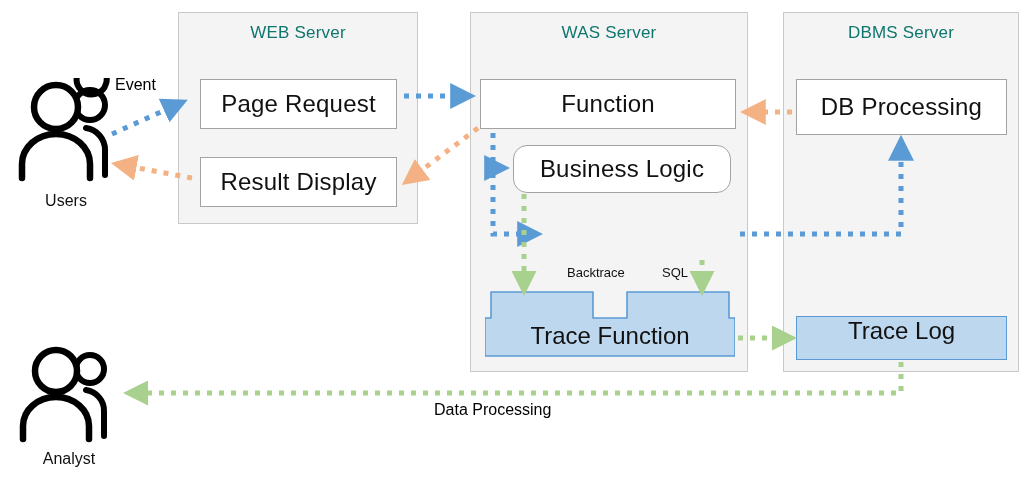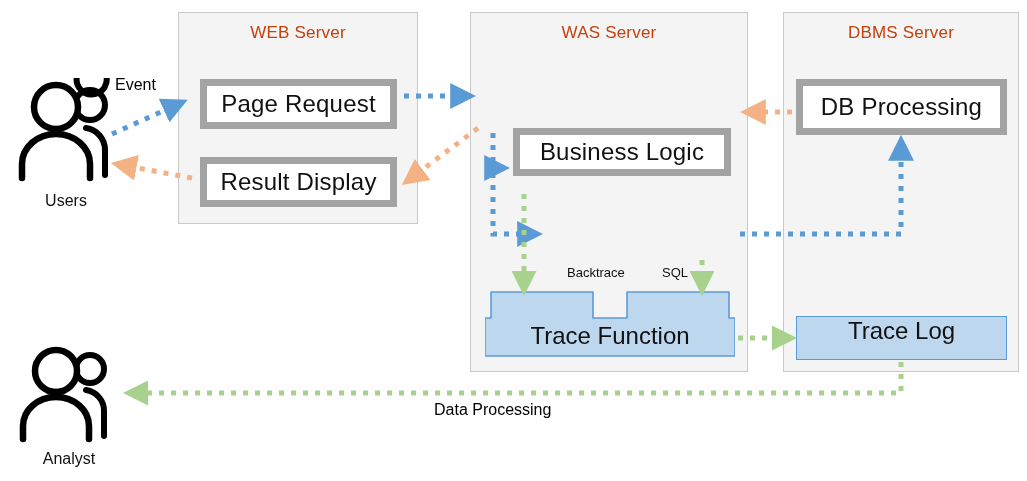--- a/index.html
+++ b/index.html
@@ -21,28 +21,28 @@
     background:#f4f4f4;
     border:1px solid #c9c9c9;
     box-sizing:border-box;
   }
   .server-title{
     position:absolute;
     left:0;right:0;
     top:10px;
     text-align:center;
     font-size:17px;
-    color:#c2410c;
+    color:#0f766e;
     letter-spacing:.2px;
   }
   
   .node{
     position:absolute;
     background:#ffffff;
-    border:7px solid #a3a3a3;
+    border:1px solid #a3a3a3;
     box-sizing:border-box;
     display:flex;
     align-items:center;
     justify-content:center;
     font-size:24px;
     color:#111111;
     letter-spacing:.2px;
   }
   
   .node-blue{
@@ -120,22 +120,25 @@
   </div>
 
   <div class="node" style="left:200px;top:79px;width:197px;height:50px;">
     <span>Page Request</span>
   </div>
 
   <div class="node" style="left:200px;top:157px;width:197px;height:50px;">
     <span>Result Display</span>
   </div>
 
-
-  <div class="node" style="left:513px;top:128px;width:218px;height:48px;">
+  <div class="node" style="left:480px;top:79px;width:256px;height:50px;">
+    <span>Function</span>
+  </div>
+
+  <div class="node" style="left:513px;top:145px;width:218px;height:48px;border-radius:14px;">
     <span>Business Logic</span>
   </div>
 
 
   <div class="trace-fn" style="left:485px;top:288px;width:250px;height:72px;">
     <svg width="250" height="72" viewBox="0 0 250 72" style="position:absolute;left:0;top:0;">
       <path d="M 6 30
                L 6 4 L 108 4 L 108 30
                L 142 30 L 142 4 L 244 4 L 244 30
                L 250 30 L 250 68 L 0 68 L 0 30 Z" fill="#bdd7ee" stroke="#5b9bd5" stroke-width="1.6" stroke-linejoin="round"></path>

